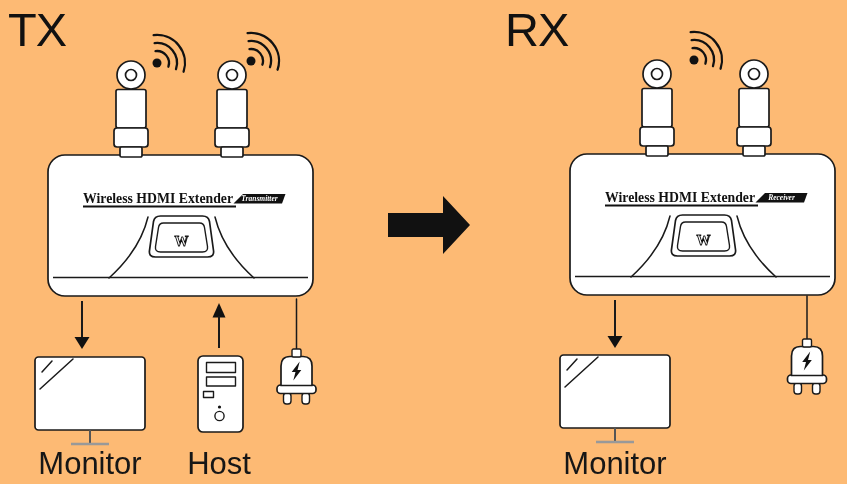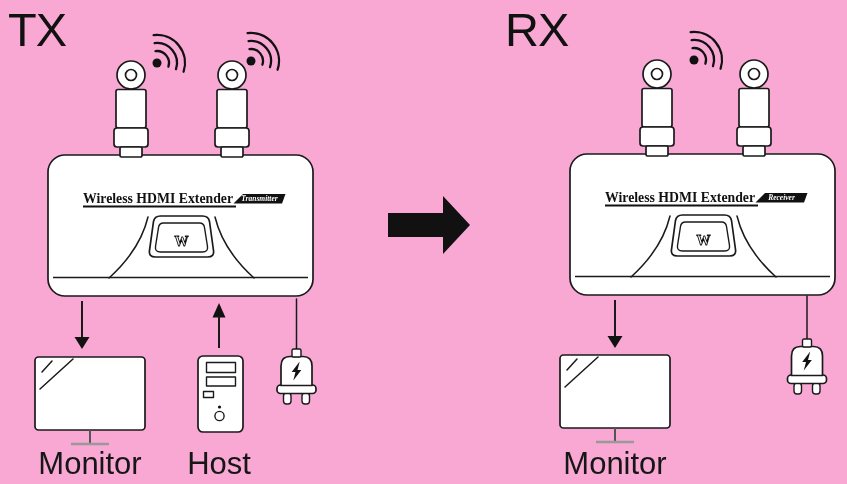--- a/index.html
+++ b/index.html
@@ -1,16 +1,16 @@
 <!DOCTYPE html>
 <html><head>
 <meta charset="utf-8">
 <style>
   html,body { margin:0; padding:0; background:#ffffff; }
-  .stage { position:relative; width:847px; height:484px; background:#f9a8d4; overflow:hidden;
+  .stage { position:relative; width:847px; height:484px; background:#fdba74; overflow:hidden;
            font-family:"Liberation Sans", sans-serif; }
   svg { display:block; }
   .ln   { stroke:#1a1a1a; fill:#ffffff; stroke-width:1.7; stroke-linejoin:round; }
   .ln-thin { stroke:#1a1a1a; fill:#ffffff; stroke-width:1.4; stroke-linejoin:round; }
   .wire { stroke:#1a1a1a; fill:none; stroke-width:1.5; stroke-linecap:round; }
   .arc  { stroke:#111111; fill:none; stroke-width:2.3; stroke-linecap:round; }
   .solid{ fill:#111111; stroke:none; }
   .section-label { font-family:"Liberation Sans", sans-serif; font-size:47px; fill:#111; letter-spacing:-1px; }
   .device-title  { font-family:"Liberation Serif", serif; font-weight:bold; font-size:15.5px; fill:#111; }
   .badge-text    { font-family:"Liberation Serif", serif; font-weight:bold; font-style:italic;

